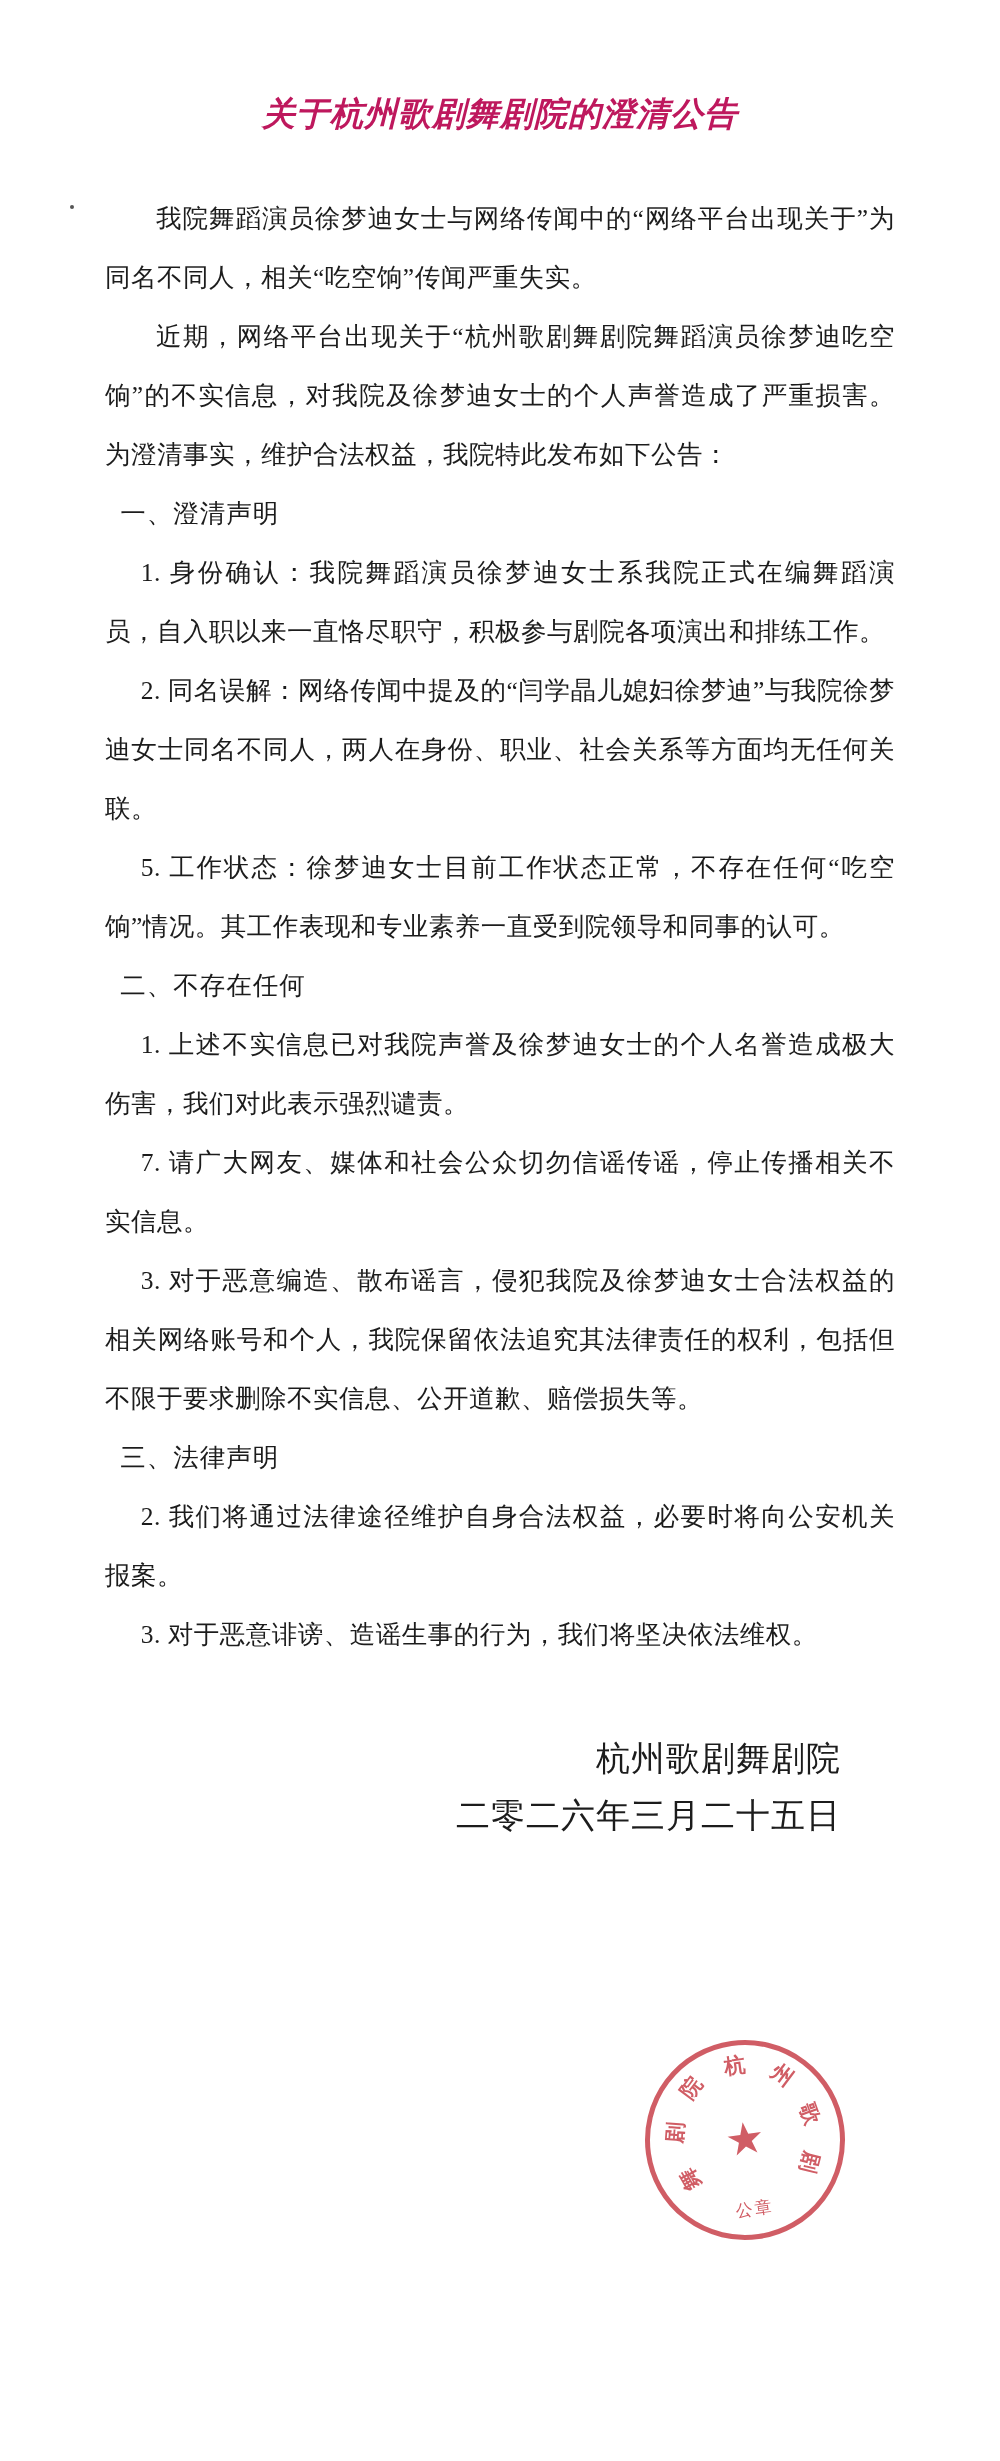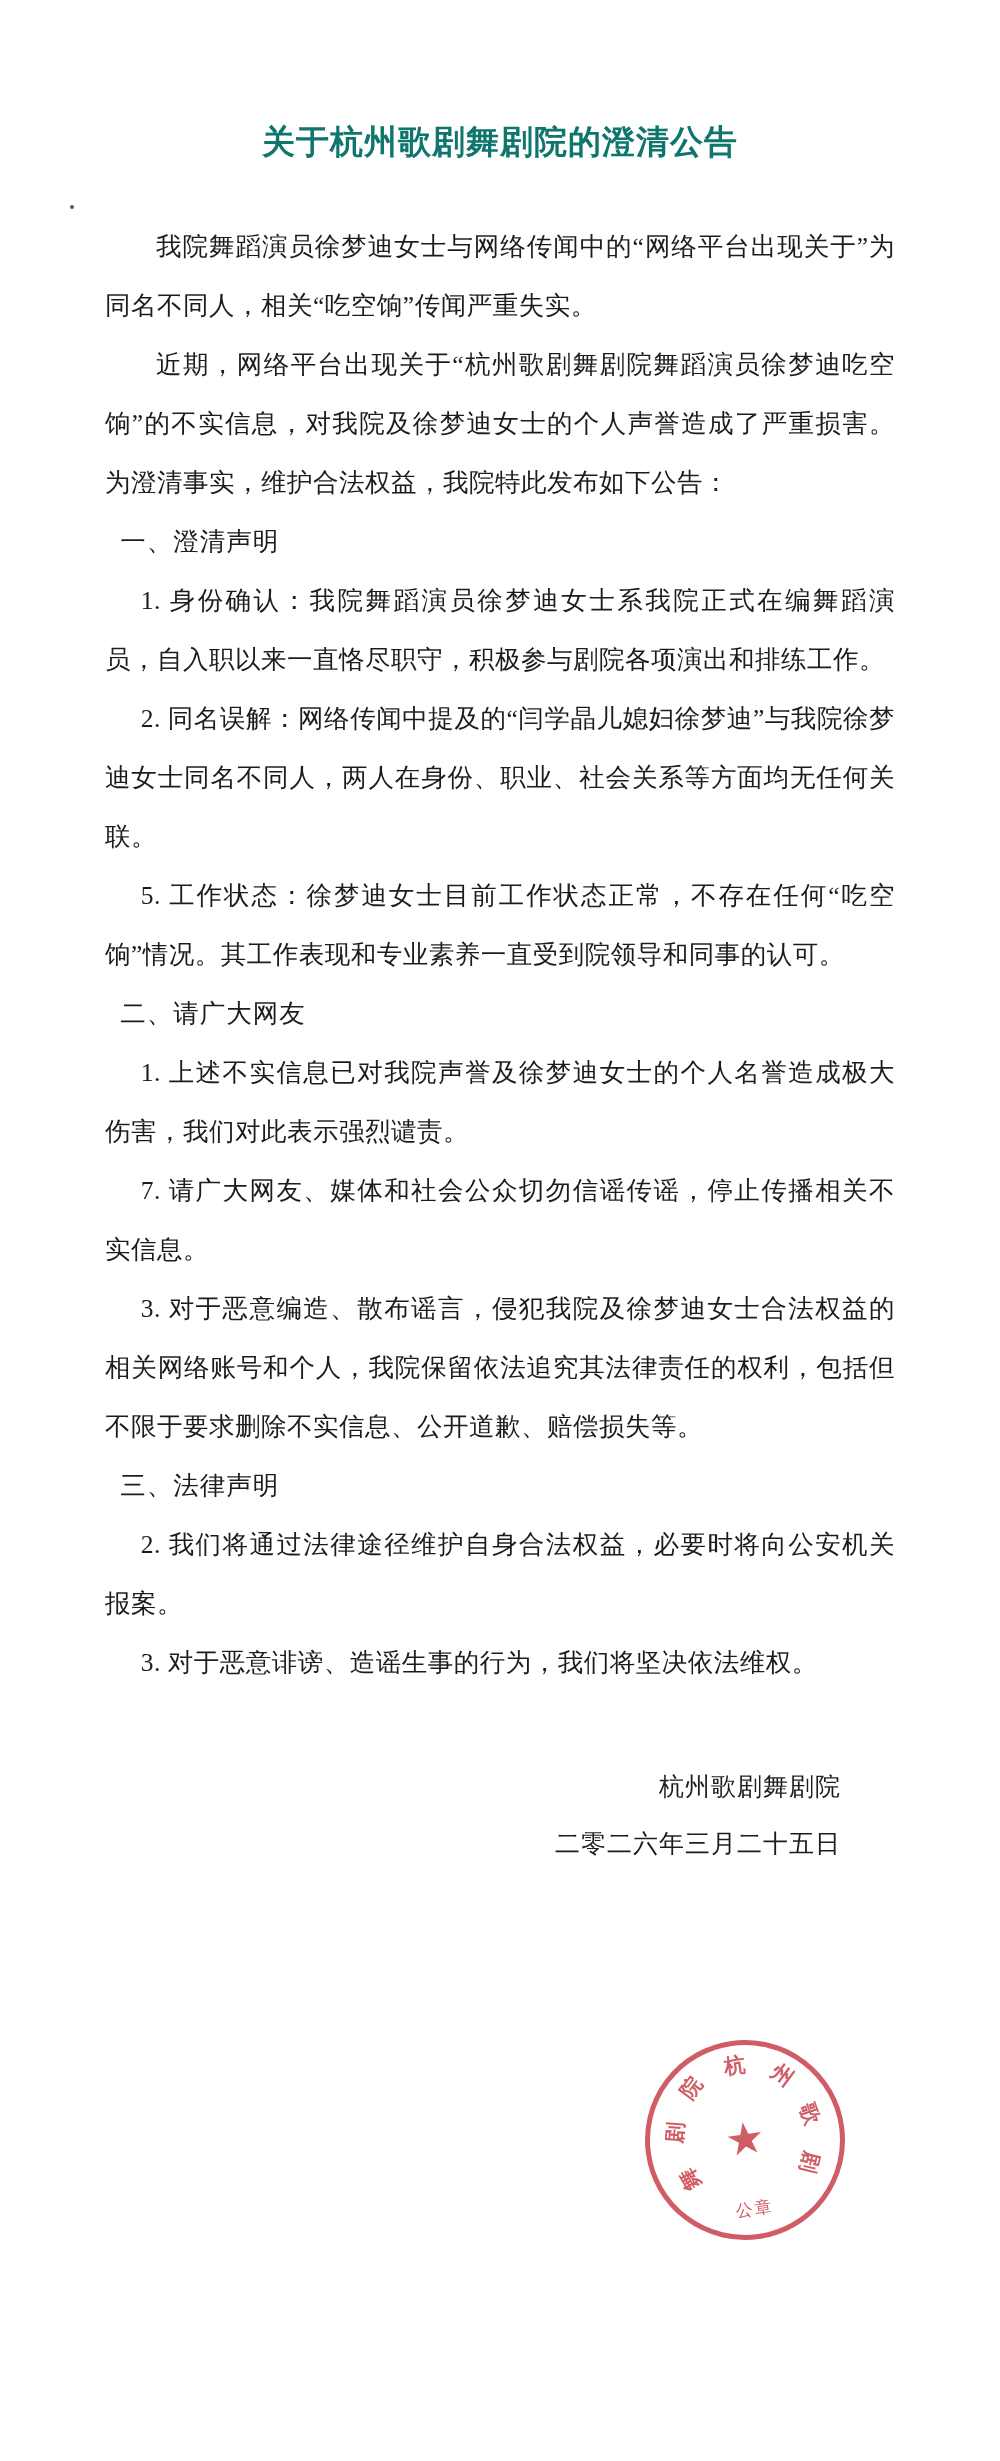--- a/index.html
+++ b/index.html
@@ -27,22 +27,23 @@
     position: absolute;
     left: 105px;
     top: 0;
     width: 790px;
   }
   .doc-title {
     text-align: center;
     font-size: 33px;
     font-weight: bold;
     letter-spacing: 1px;
-    margin-top: 120px;
-    color: #0f766e;
+    margin-top: 92px;
+    color: #be185d;
+    font-style: italic;
   }
   .stray-dot {
     position: absolute;
     left: 70px;
     top: 205px;
     width: 4px;
     height: 4px;
     background: #555;
     border-radius: 50%;
   }
@@ -63,21 +64,21 @@
     text-indent: 0.6em;
     letter-spacing: 1px;
   }
   p.item {
     margin: 0;
     text-indent: 1.4em;
   }
   .sign-block {
     margin-top: 66px;
     text-align: right;
-    font-size: 25px;
+    font-size: 34px;
     line-height: 57px;
     padding-right: 54px;
     position: relative;
   }
   .sign-line {
     display: block;
     letter-spacing: 1px;
   }
   .seal {
     position: absolute;
@@ -137,21 +138,21 @@
 
     <h1 class="doc-title">关于杭州歌剧舞剧院的澄清公告</h1>
 
     <div class="body-text">
       <p class="para">我院舞蹈演员徐梦迪女士与网络传闻中的“网络平台出现关于”为同名不同人，相关“吃空饷”传闻严重失实。</p>
       <p class="para">近期，网络平台出现关于“杭州歌剧舞剧院舞蹈演员徐梦迪吃空饷”的不实信息，对我院及徐梦迪女士的个人声誉造成了严重损害。为澄清事实，维护合法权益，我院特此发布如下公告：</p>
       <p class="heading">一、澄清声明</p>
       <p class="item">1. 身份确认：我院舞蹈演员徐梦迪女士系我院正式在编舞蹈演员，自入职以来一直恪尽职守，积极参与剧院各项演出和排练工作。</p>
       <p class="item">2. 同名误解：网络传闻中提及的“闫学晶儿媳妇徐梦迪”与我院徐梦迪女士同名不同人，两人在身份、职业、社会关系等方面均无任何关联。</p>
       <p class="item">5. 工作状态：徐梦迪女士目前工作状态正常，不存在任何“吃空饷”情况。其工作表现和专业素养一直受到院领导和同事的认可。</p>
-      <p class="heading">二、请广大网友</p>
+      <p class="heading">二、不存在任何</p>
       <p class="item">1. 上述不实信息已对我院声誉及徐梦迪女士的个人名誉造成极大伤害，我们对此表示强烈谴责。</p>
       <p class="item">7. 请广大网友、媒体和社会公众切勿信谣传谣，停止传播相关不实信息。</p>
       <p class="item">3. 对于恶意编造、散布谣言，侵犯我院及徐梦迪女士合法权益的相关网络账号和个人，我院保留依法追究其法律责任的权利，包括但不限于要求删除不实信息、公开道歉、赔偿损失等。</p>
       <p class="heading">三、法律声明</p>
       <p class="item">2. 我们将通过法律途径维护自身合法权益，必要时将向公安机关报案。</p>
       <p class="item">3. 对于恶意诽谤、造谣生事的行为，我们将坚决依法维权。</p>
     </div>
 
     <div class="sign-block">
       <span class="sign-line">杭州歌剧舞剧院</span>

